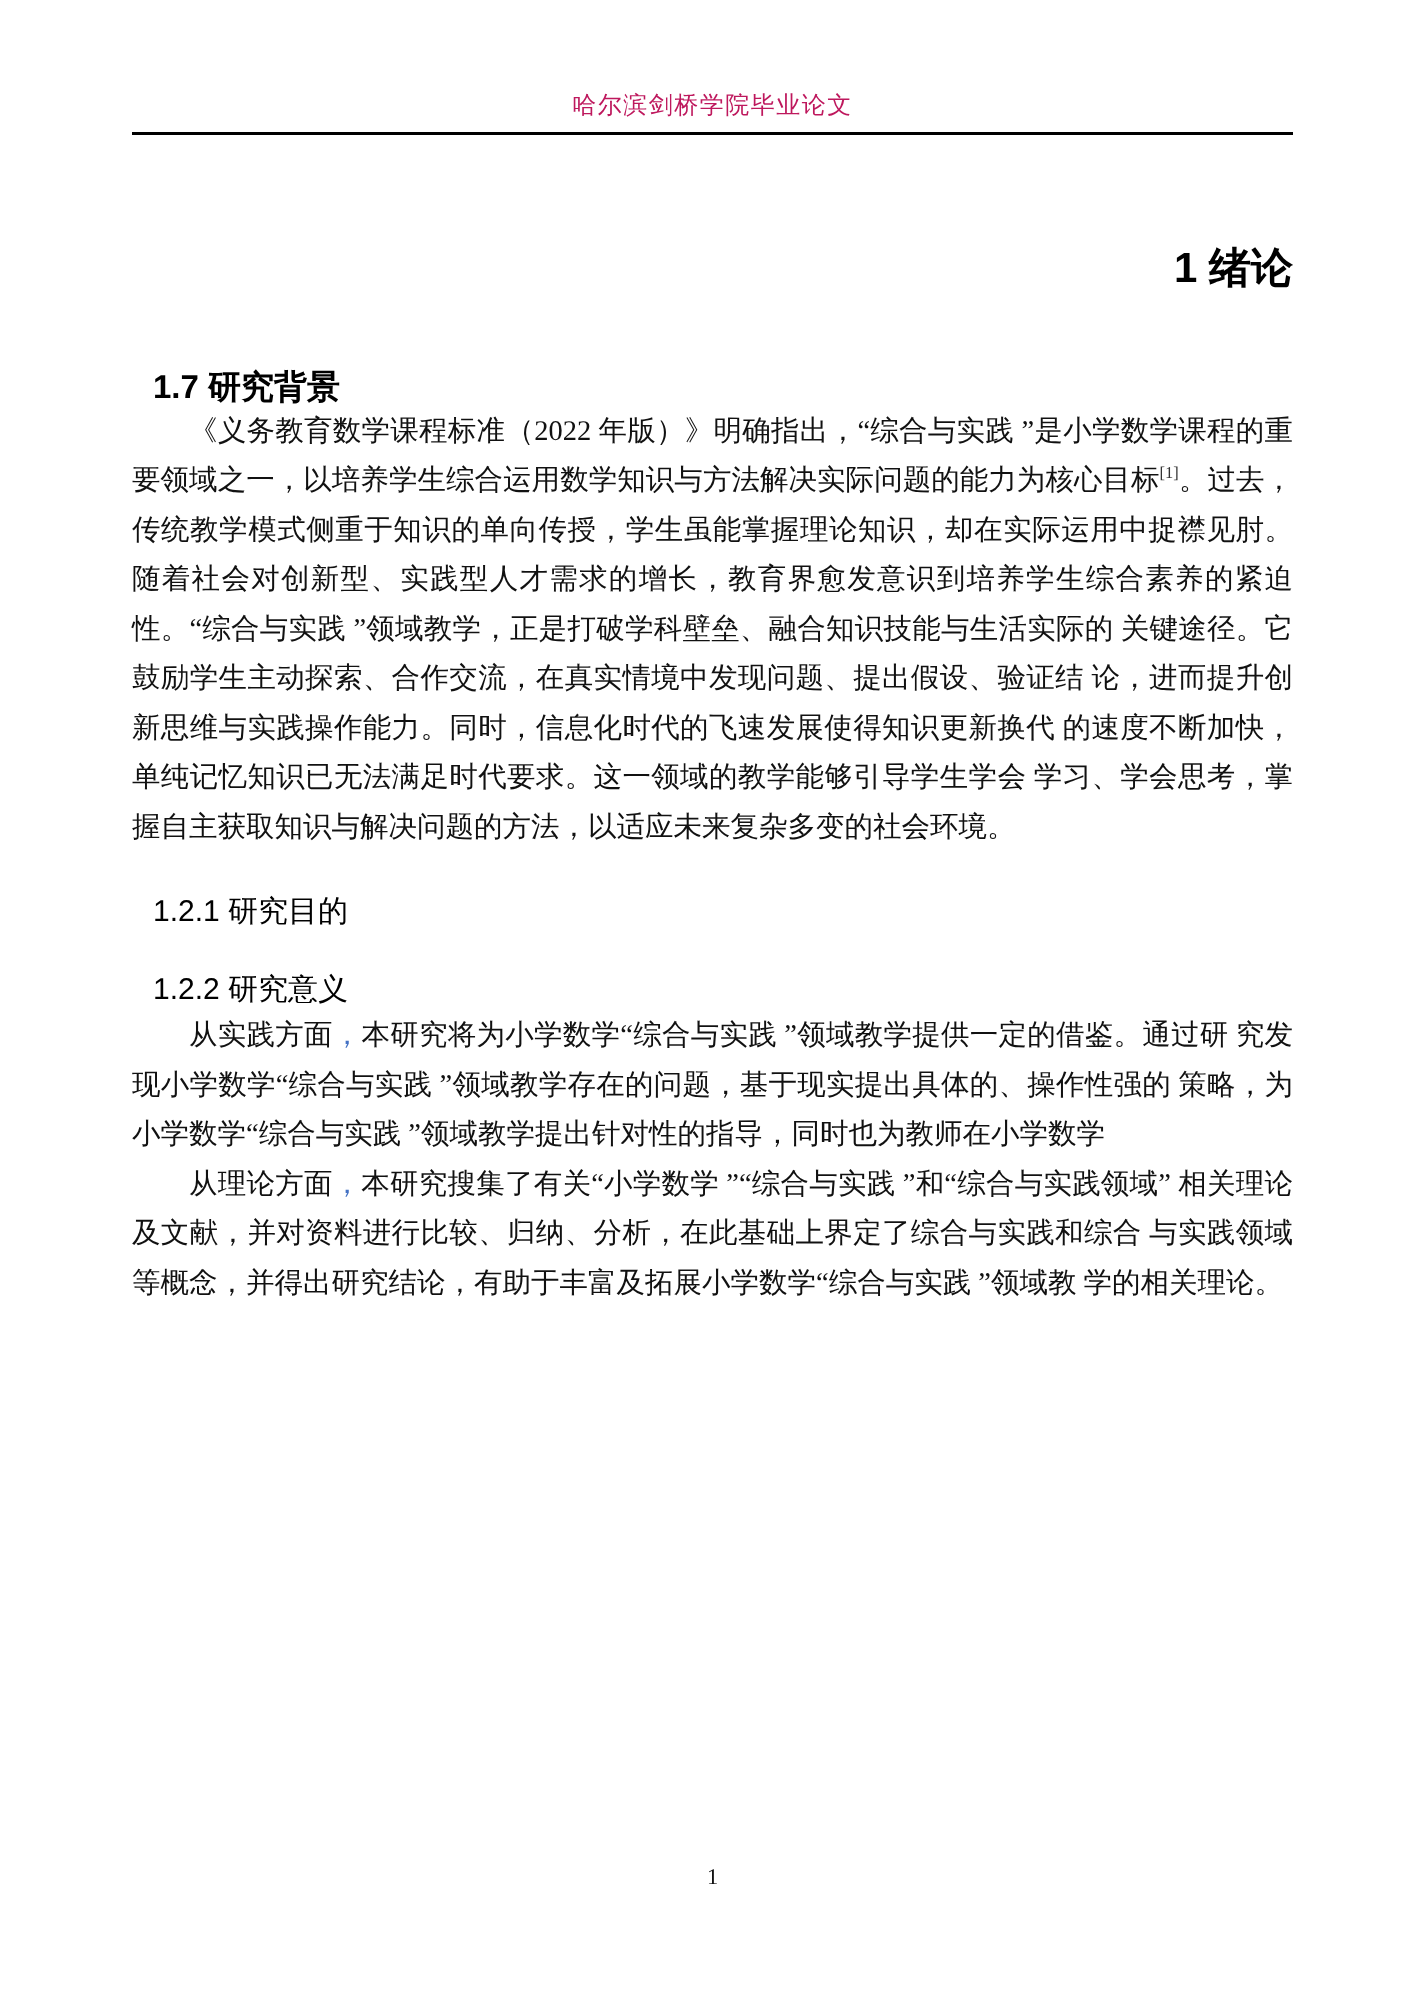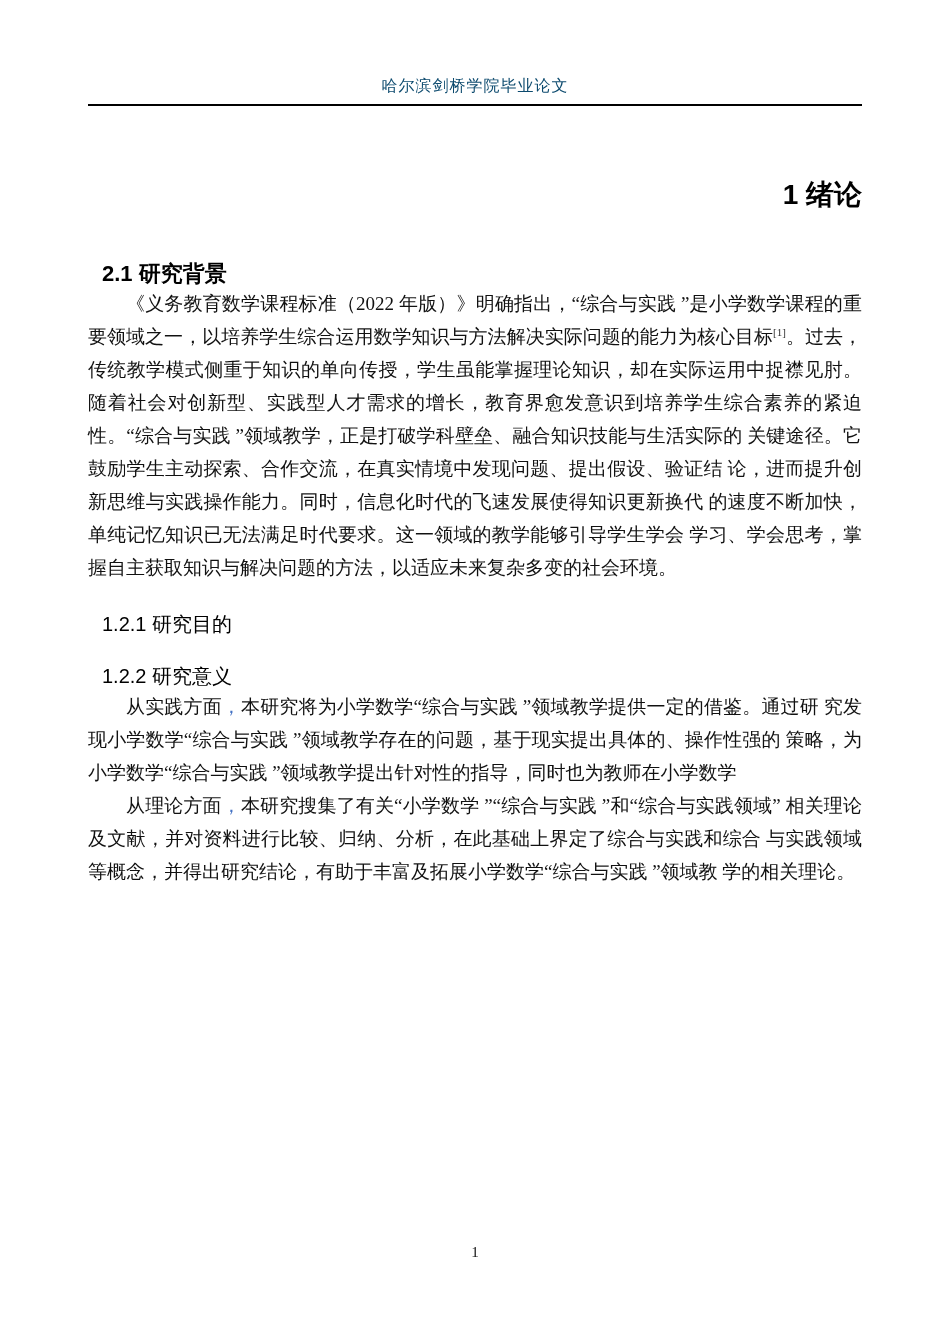--- a/index.html
+++ b/index.html
@@ -11,24 +11,24 @@
     margin: 0 auto;
     background: #ffffff;
     color: #111111;
     font-family: "Liberation Serif", "DejaVu Serif", serif;
     overflow: hidden;
   }
   .content {
     padding: 0 88px;
   }
   .doc-header {
-    margin-top: 76px;
+    margin-top: 60px;
     text-align: center;
     font-size: 16px;
-    color: #0c4a6e;
+    color: #be185d;
     letter-spacing: 1px;
   }
   .header-rule {
     margin-top: 7px;
     border: none;
     border-top: 2px solid #000000;
     height: 0;
   }
   h1.chapter {
     margin: 72px 0 0 26px;
@@ -92,21 +92,21 @@
 <body>
 
 <div class="page">
   <div class="content">
 
     <div class="doc-header">哈尔滨剑桥学院毕业论文</div>
     <hr class="header-rule">
 
     <h1 class="chapter">1  绪论</h1>
 
-    <h2 class="section">2.1  研究背景</h2>
+    <h2 class="section">1.7  研究背景</h2>
 
     <p class="para"><span>《义务教育数学课程标准（2022 年版）》明确指出，“综合与实践 ”是小学数学课程的重要领域之一，以培养学生综合运用数学知识与方法解决实际问题的能力为核心目标</span><sup class="ref">[1]</sup><span>。过去，传统教学模式侧重于知识的单向传授，学生虽能掌握理论知识，却在实际运用中捉襟见肘。随着社会对创新型、实践型人才需求的增长，教育界愈发意识到培养学生综合素养的紧迫性。“综合与实践 ”领域教学，正是打破学科壁垒、融合知识技能与生活实际的 关键途径。它鼓励学生主动探索、合作交流，在真实情境中发现问题、提出假设、验证结 论，进而提升创新思维与实践操作能力。同时，信息化时代的飞速发展使得知识更新换代 的速度不断加快，单纯记忆知识已无法满足时代要求。这一领域的教学能够引导学生学会 学习、学会思考，掌握自主获取知识与解决问题的方法，以适应未来复杂多变的社会环境。</span></p>
 
 
     <h3 class="subsection">1.2.1  研究目的</h3>
 
 
     <h3 class="subsection">1.2.2  研究意义</h3>
 
     <p class="para para-flow"><span>从实践方面</span><span class="accent-comma">，</span><span>本研究将为小学数学“综合与实践 ”领域教学提供一定的借鉴。通过研 究发现小学数学“综合与实践 ”领域教学存在的问题，基于现实提出具体的、操作性强的 策略，为小学数学“综合与实践 ”领域教学提出针对性的指导，同时也为教师在小学数学</span></p>

